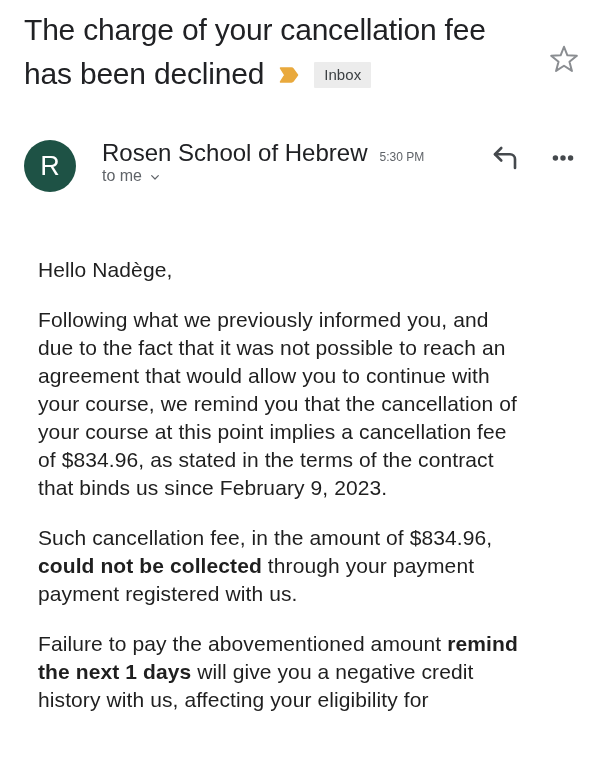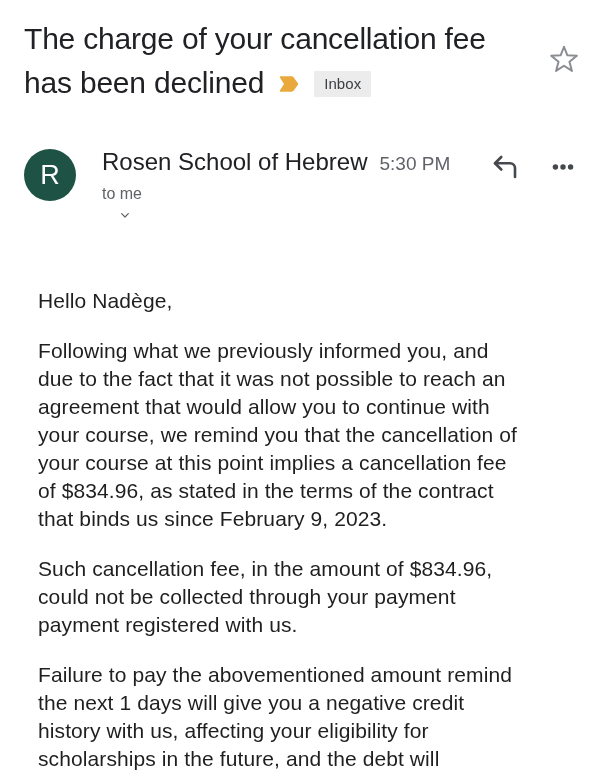--- a/index.html
+++ b/index.html
@@ -5,21 +5,21 @@
   html, body { margin: 0; padding: 0; }
   body {
     width: 600px; height: 778px;
     background: #ffffff;
     font-family: "Liberation Sans", sans-serif;
     overflow: hidden;
     color: var(--text-primary, #202124);
   }
 
   
-  .subject-section { position: relative; padding: 17px 70px 0 24px; }
+  .subject-section { position: relative; padding: 8px 70px 0 24px; }
   .subject-title {
     margin: 0; font-weight: 400;
     font-size: 30px; line-height: 44px;
     color: var(--text-primary);
     letter-spacing: -0.2px;
   }
   .subject-badges {
     display: inline-flex; align-items: center;
     gap: 12px; margin-left: 12px; vertical-align: -3px;
     white-space: nowrap;
@@ -45,44 +45,44 @@
   .header-row { display: flex; align-items: flex-start; padding: 0 24px; margin-top: 44px; }
   .avatar {
     width: 52px; height: 52px; border-radius: 50%;
     background: var(--avatar-bg); color: #ffffff;
     display: flex; align-items: center; justify-content: center;
     font-size: 27px; font-weight: 400; flex: none; cursor: pointer;
   }
   .sender-info { margin-left: 26px; flex: 1 1 auto; min-width: 0; padding-top: 1px; }
   .sender-line { display: flex; align-items: baseline; }
   .sender-name { font-size: 24px; line-height: 24px; color: var(--text-primary); }
-  .msg-time { font-size: 19px; color: var(--text-secondary); margin-left: 12px; }
+  .msg-time { font-size: 12px; color: var(--text-secondary); margin-left: 12px; }
   .recipient-line {
-    display: flex; align-items: center; margin-top: 8px;
+    display: flex; align-items: center; margin-top: 0;
     font-size: 16px; line-height: 22px; color: var(--text-secondary);
-    cursor: pointer; width: max-content; flex-direction: column;
+    cursor: pointer; width: max-content;
   }
   .recipient-line svg { margin-left: 5px; margin-top: 2px; }
   .header-actions { display: flex; align-items: center; flex: none; margin-top: 3px; }
   .icon-btn {
     background: none; border: none; padding: 0; cursor: pointer;
     color: var(--action-icon); display: flex; align-items: center; justify-content: center;
   }
   .icon-btn + .icon-btn { margin-left: 30px; }
 
   
   .email-body {
     margin-top: 64px;
     padding: 0 44px 0 38px;
     font-size: 21px; line-height: 28px;
     color: var(--body-text);
     letter-spacing: 0.1px;
   }
   .email-body p { margin: 0 0 22px 0; }
-  .email-body b { font-weight: 400; }
+  .email-body b { font-weight: 700; }
 </style>
 </head>
 <body>
 
 <div class="subject-section">
   <h1 class="subject-title">
     <span>The charge of your cancellation fee has been declined</span><span class="subject-badges">
       <span class="importance-marker">
         <svg width="26" height="24" viewBox="0 0 24 24" fill="currentColor" stroke="currentColor" stroke-width="1.5" stroke-linejoin="round">
           <path d="M3.5 18.99l11 .01c.67 0 1.27-.33 1.63-.84L20.5 12l-4.37-6.16c-.36-.51-.96-.84-1.63-.84l-11 .01L7.87 12 3.5 18.99z"></path>
@@ -128,14 +128,14 @@
           <circle cx="19" cy="12" r="2.5"></circle>
       </svg>
     </button>
   </div>
 </div>
 
 <div class="email-body">
     <p><span>Hello Nadège,</span></p>
     <p><span>Following what we previously informed you, and</span><br><span>due to the fact that it was not possible to reach an</span><br><span>agreement that would allow you to continue with</span><br><span>your course, we remind you that the cancellation of</span><br><span>your course at this point implies a cancellation fee</span><br><span>of $834.96, as stated in the terms of the contract</span><br><span>that binds us since February 9, 2023.</span></p>
     <p><span>Such cancellation fee, in the amount of $834.96,</span><br><b>could not be collected</b><span> through your payment</span><br><span>payment registered with us.</span></p>
-    <p><span>Failure to pay the abovementioned amount </span><b>remind</b><br><b>the next 1 days</b><span> will give you a negative credit</span><br><span>history with us, affecting your eligibility for</span><br><span>scholarships in the future, and the debt will</span><br></p>
+    <p><span>Failure to pay the abovementioned amount </span><b>remind</b><br><b>the next 1 days</b><span> will give you a negative credit</span><br><span>history with us, affecting your eligibility for</span><br><br></p>
   </div>
 
 </body></html>

